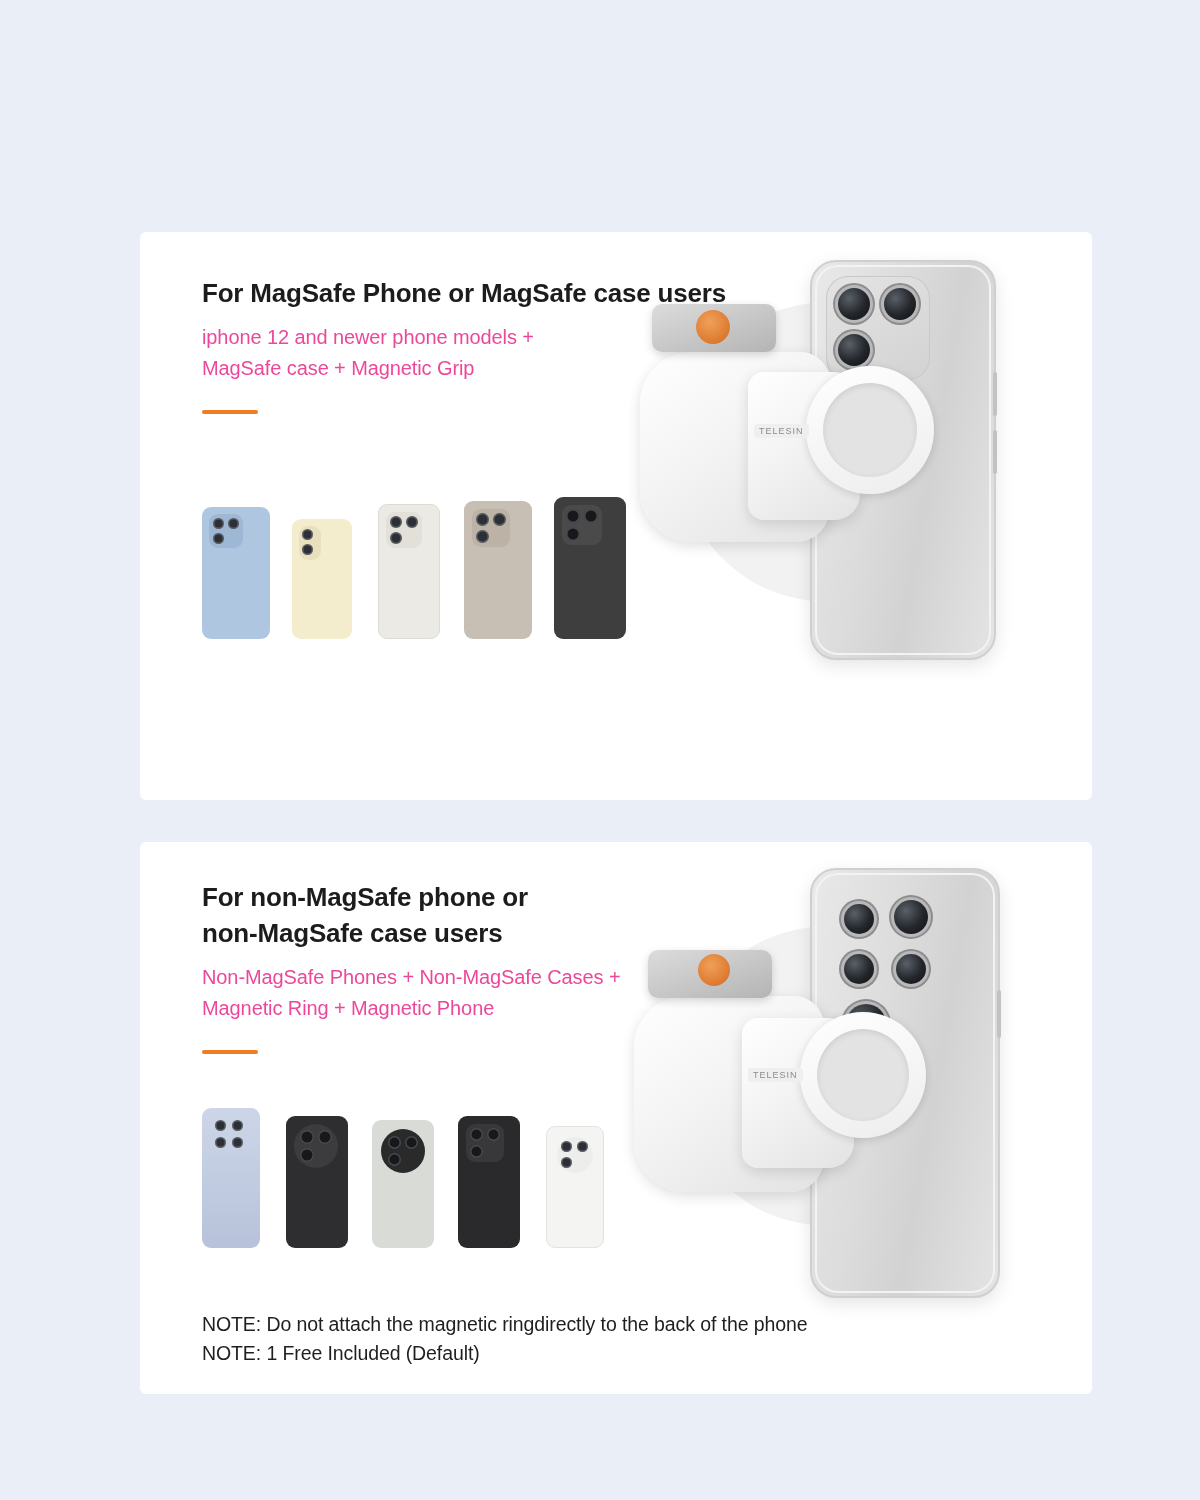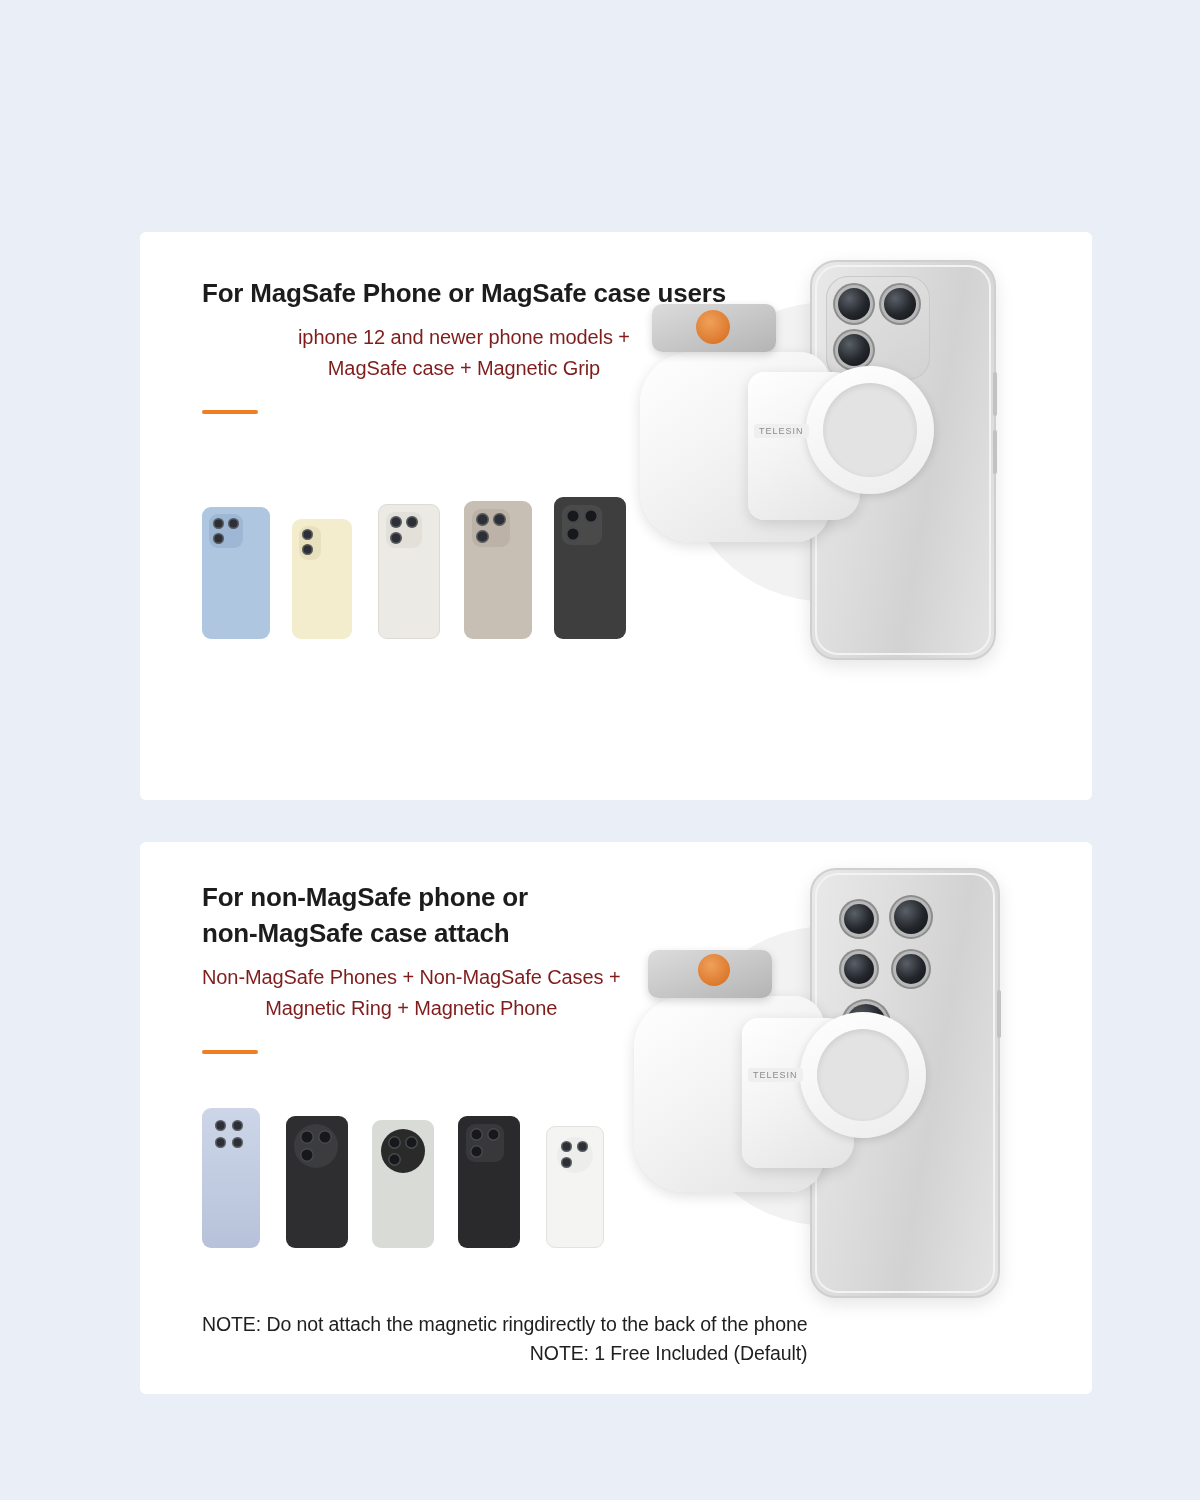--- a/index.html
+++ b/index.html
@@ -41,25 +41,24 @@
   }
   .card-title {
     font-size: 26px;
     font-weight: bold;
     color: #1c1c1c;
     line-height: 1.38;
     letter-spacing: -0.2px;
   }
   .card-sub {
     font-size: 20px;
-    color: #7f1d1d;
+    color: #ec4899;
     line-height: 1.55;
     margin-top: 10px;
     letter-spacing: -0.1px;
-    text-align: center;
   }
   .rule {
     width: 56px;
     height: 4px;
     background: #ef7d22;
     border-radius: 2px;
     margin-top: 26px;
   }
   .note {
     position: absolute;
@@ -242,21 +241,21 @@
 
       <div class="screwcap" style="left:22px; top:62px; width:124px; height:48px;"></div>
       <div class="screwknob" style="left:66px; top:68px; width:34px; height:34px;"></div>
     </div>
   </div>
 
   <div class="card" id="card-nonmagsafe">
 
     <div class="card-head" style="top:38px;">
       <div class="card-title" style="white-space:pre-line;">For non-MagSafe phone or
-non-MagSafe case attach</div>
+non-MagSafe case users</div>
       <div class="card-sub" style="white-space:pre-line;">Non-MagSafe Phones + Non-MagSafe Cases +
 Magnetic Ring + Magnetic Phone</div>
       <div class="rule"></div>
     </div>
 
     <div class="phone-row" style="left:62px; top:266px;">
 
       <div class="phone" style="width:58px;height:140px;background:linear-gradient(180deg,#cdd6e8,#b7c2da);margin-right:26px;">
         <div class="lens" style="left:13px;top:12px;width:11px;height:11px;"></div>
         <div class="lens" style="left:30px;top:12px;width:11px;height:11px;"></div>
@@ -286,21 +285,21 @@
       </div>
 
       <div class="phone" style="width:58px;height:122px;background:#f4f4f2;border:1px solid #e2e2e0;">
         <div class="camplate" style="left:10px;top:10px;width:36px;height:36px;background:#ededeb;border-radius:50%;"></div>
         <div class="lens" style="left:14px;top:14px;width:11px;height:11px;"></div>
         <div class="lens" style="left:30px;top:14px;width:11px;height:11px;"></div>
         <div class="lens" style="left:14px;top:30px;width:11px;height:11px;"></div>
       </div>
     </div>
 
-    <div class="note" style="top:468px; white-space:pre-line;text-align:right;">NOTE: Do not attach the magnetic ringdirectly to the back of the phone
+    <div class="note" style="top:468px; white-space:pre-line;">NOTE: Do not attach the magnetic ringdirectly to the back of the phone
 NOTE: 1 Free Included (Default)</div>
 
     <div class="product" style="left:470px; top:4px; width:440px; height:470px;">
       <div class="halo" style="left:68px; top:80px; width:300px; height:300px;"></div>
 
       <div class="bigphone" style="left:200px; top:22px; width:190px; height:430px;">
         <div class="frame"></div>
         <div class="biglens" style="left:32px; top:34px; width:30px; height:30px;"></div>
         <div class="biglens" style="left:82px; top:30px; width:34px; height:34px;"></div>
         <div class="biglens" style="left:32px; top:84px; width:30px; height:30px;"></div>

